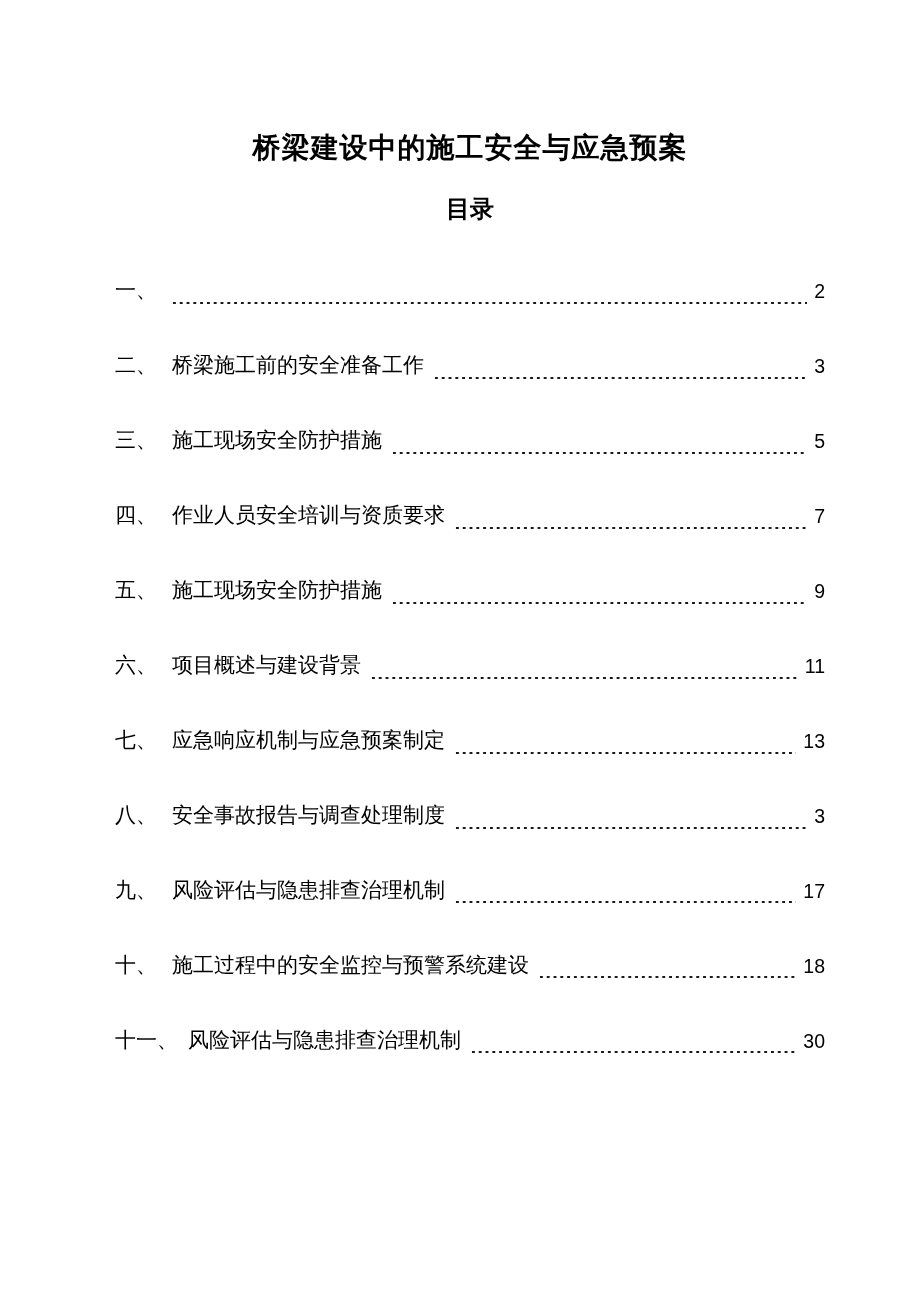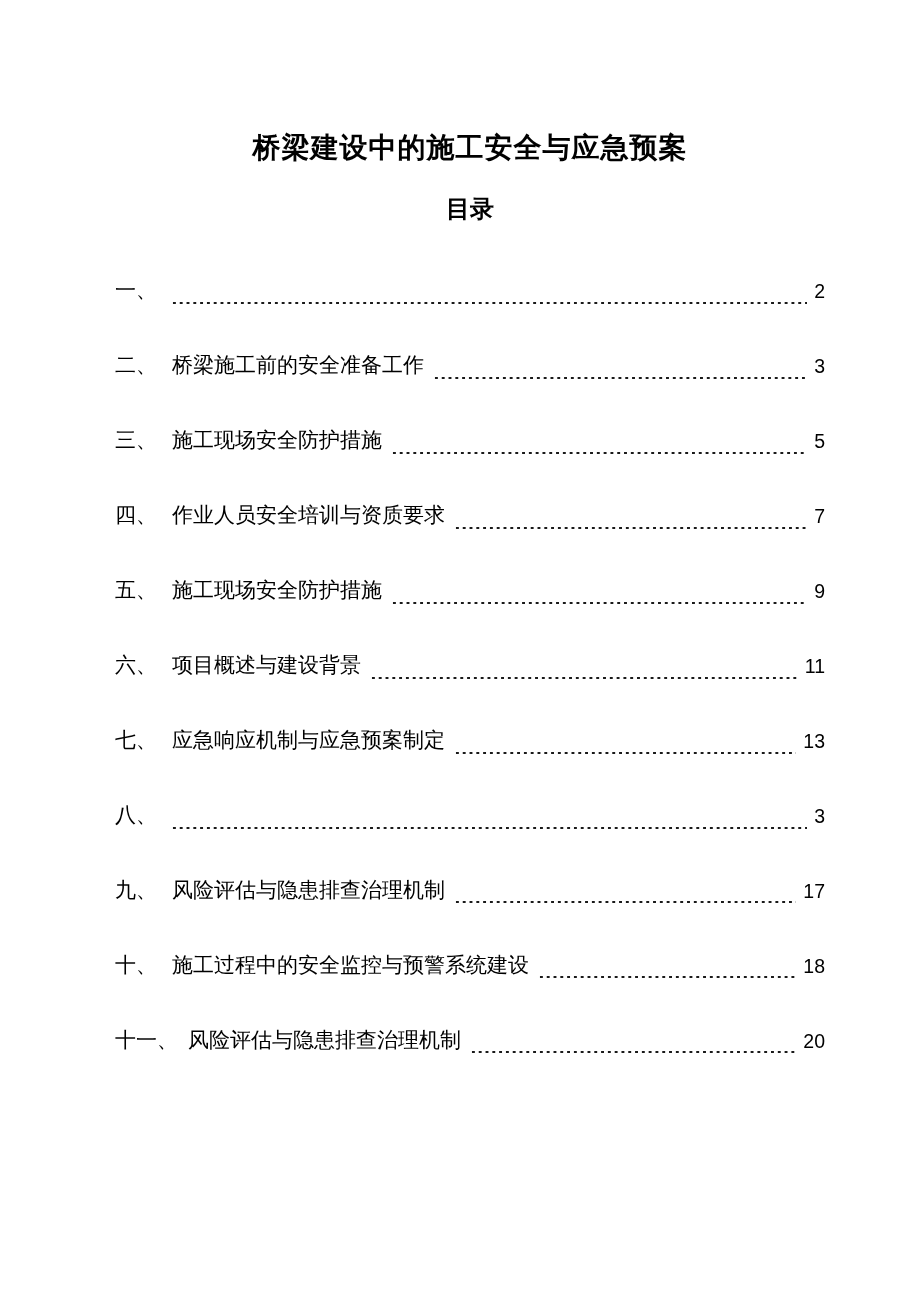--- a/index.html
+++ b/index.html
@@ -133,20 +133,21 @@
 
     <div class="toc-row">
       <span class="toc-num">七、</span>
       <span class="toc-title">应急响应机制与应急预案制定</span>
       <span class="toc-leader"></span>
       <span class="toc-page">13</span>
     </div>
 
     <div class="toc-row">
       <span class="toc-num">八、</span>
+      <span class="toc-title">安全事故报告与调查处理制度</span>
       <span class="toc-leader"></span>
       <span class="toc-page">3</span>
     </div>
 
     <div class="toc-row">
       <span class="toc-num">九、</span>
       <span class="toc-title">风险评估与隐患排查治理机制</span>
       <span class="toc-leader"></span>
       <span class="toc-page">17</span>
     </div>
@@ -155,19 +156,19 @@
       <span class="toc-num">十、</span>
       <span class="toc-title">施工过程中的安全监控与预警系统建设</span>
       <span class="toc-leader"></span>
       <span class="toc-page">18</span>
     </div>
 
     <div class="toc-row">
       <span class="toc-num">十一、</span>
       <span class="toc-title">风险评估与隐患排查治理机制</span>
       <span class="toc-leader"></span>
-      <span class="toc-page">20</span>
+      <span class="toc-page">30</span>
     </div>
 
   </div>
 
 
 </div>
 
 </body></html>

